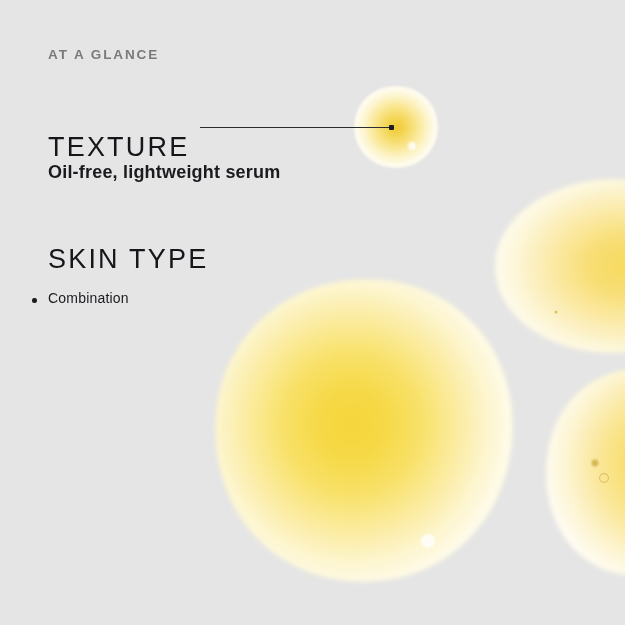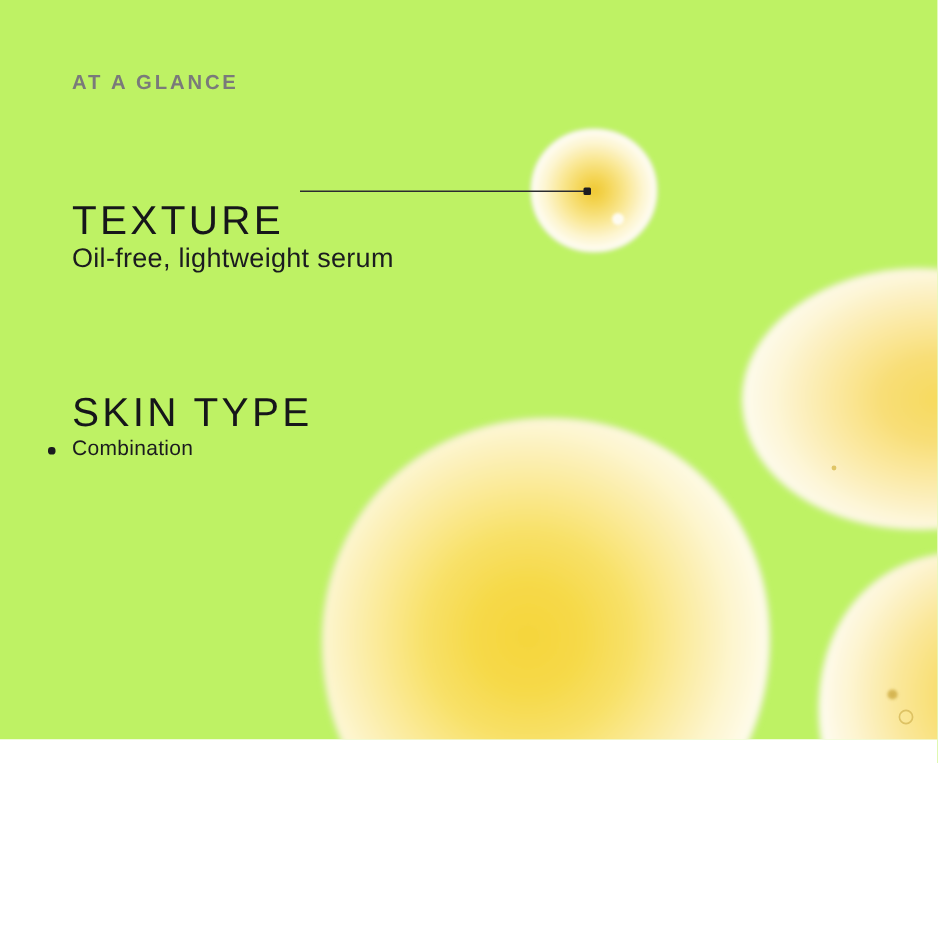--- a/index.html
+++ b/index.html
@@ -3,22 +3,22 @@
 <meta charset="utf-8">
 <style>
   html, body {
     margin: 0;
     padding: 0;
     background: #ffffff;
   }
   #page {
     position: relative;
     width: 625px;
-    height: 493px;
-    background: #bef264;
+    height: 625px;
+    background: #e5e5e5;
     overflow: hidden;
     font-family: "Liberation Sans", sans-serif;
     -webkit-font-smoothing: antialiased;
   }
 
   
   #droplets {
     position: absolute;
     inset: 0;
     width: 625px;
@@ -48,28 +48,28 @@
     position: absolute;
     font-size: 27px;
     font-weight: 300;
     letter-spacing: 2.2px;
     color: #16161a;
     white-space: nowrap;
     line-height: 1;
     margin-top: 21px;
   }
   .section-heading.texture { left: 48px; top: 113px; }
-  .section-heading.skintype { left: 48px; top: 241px; }
+  .section-heading.skintype { left: 48px; top: 225px; }
 
   .subtext {
     position: absolute;
     left: 48px;
     top: 162px;
     font-size: 18px;
-    font-weight: 400;
+    font-weight: 700;
     letter-spacing: 0.2px;
     color: #1b1b1f;
     white-space: nowrap;
   }
 
   
   .connector {
     position: absolute;
     left: 200px;
     top: 127px;

